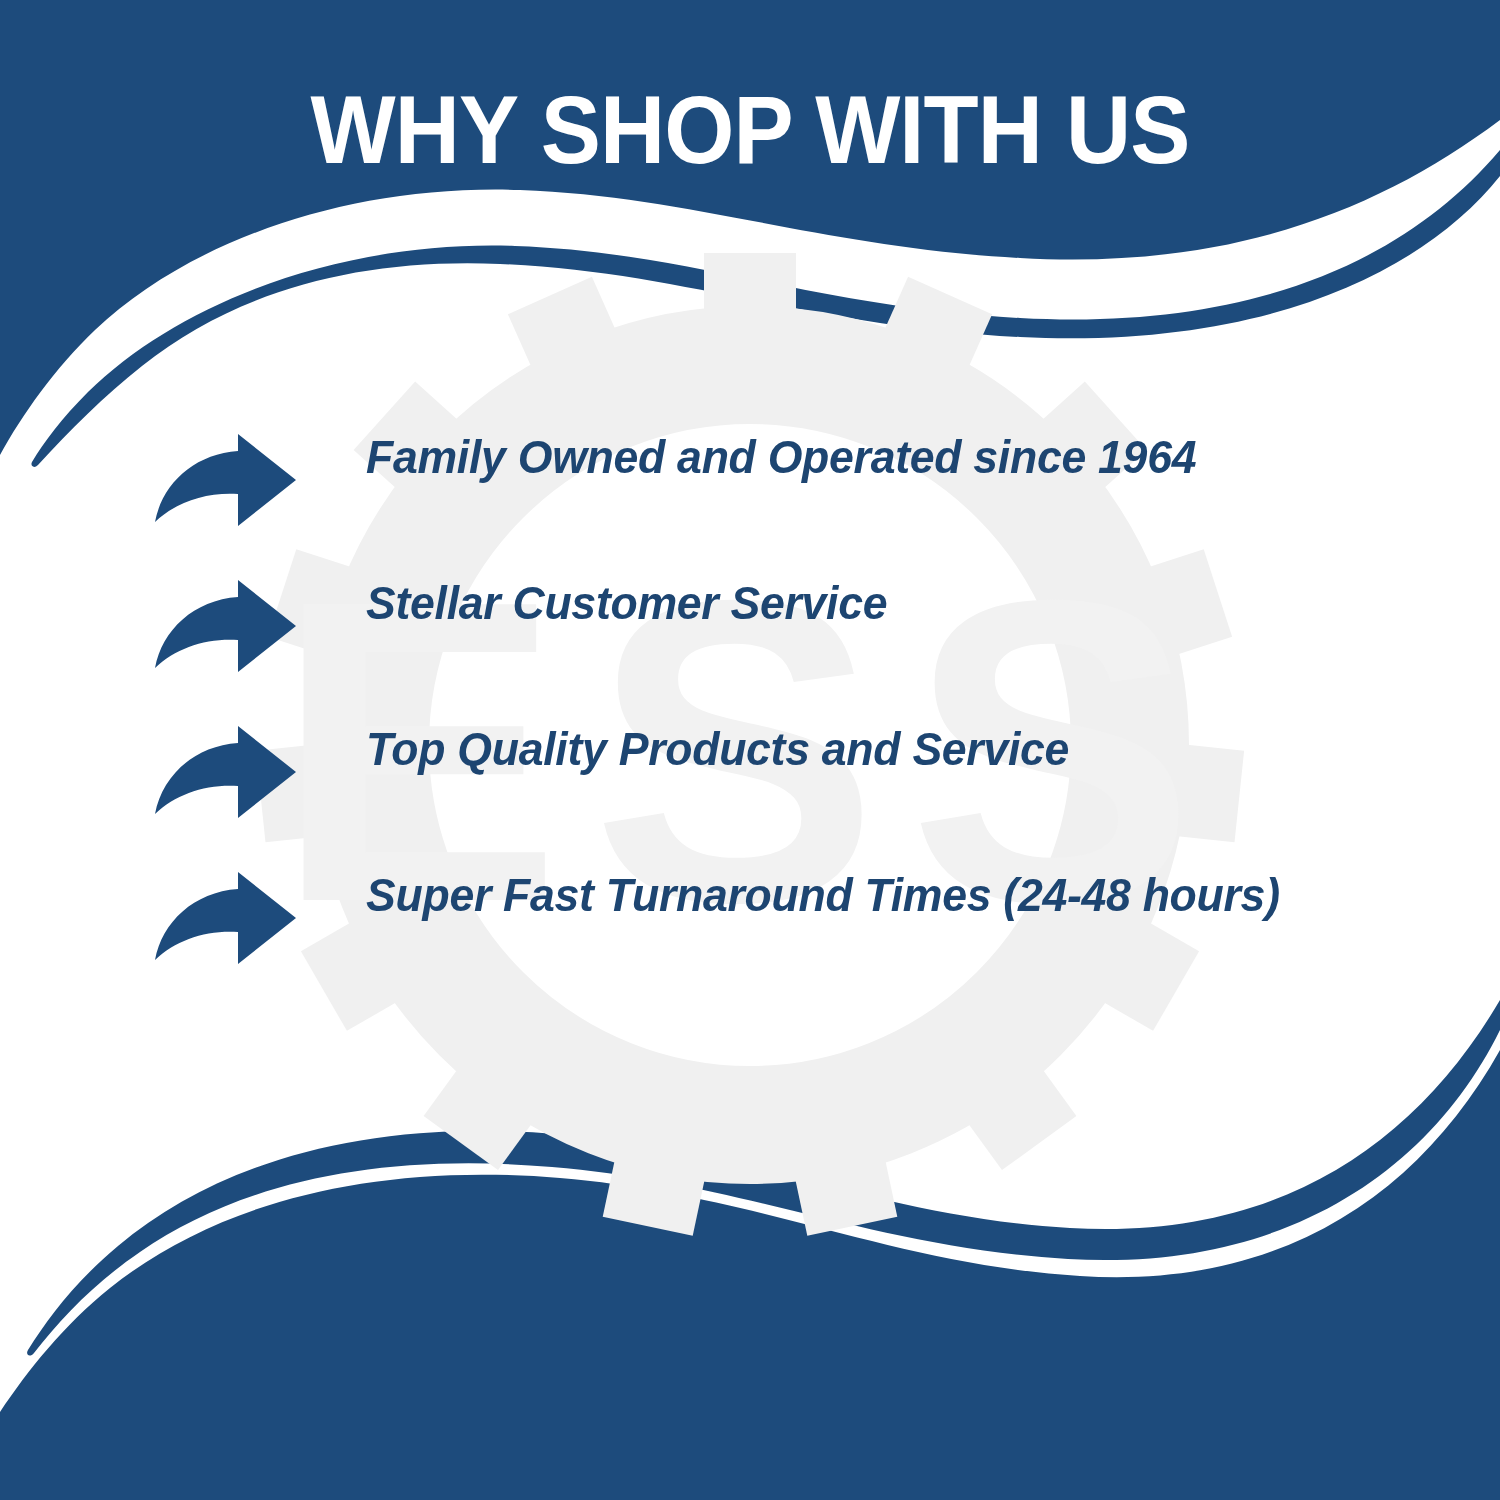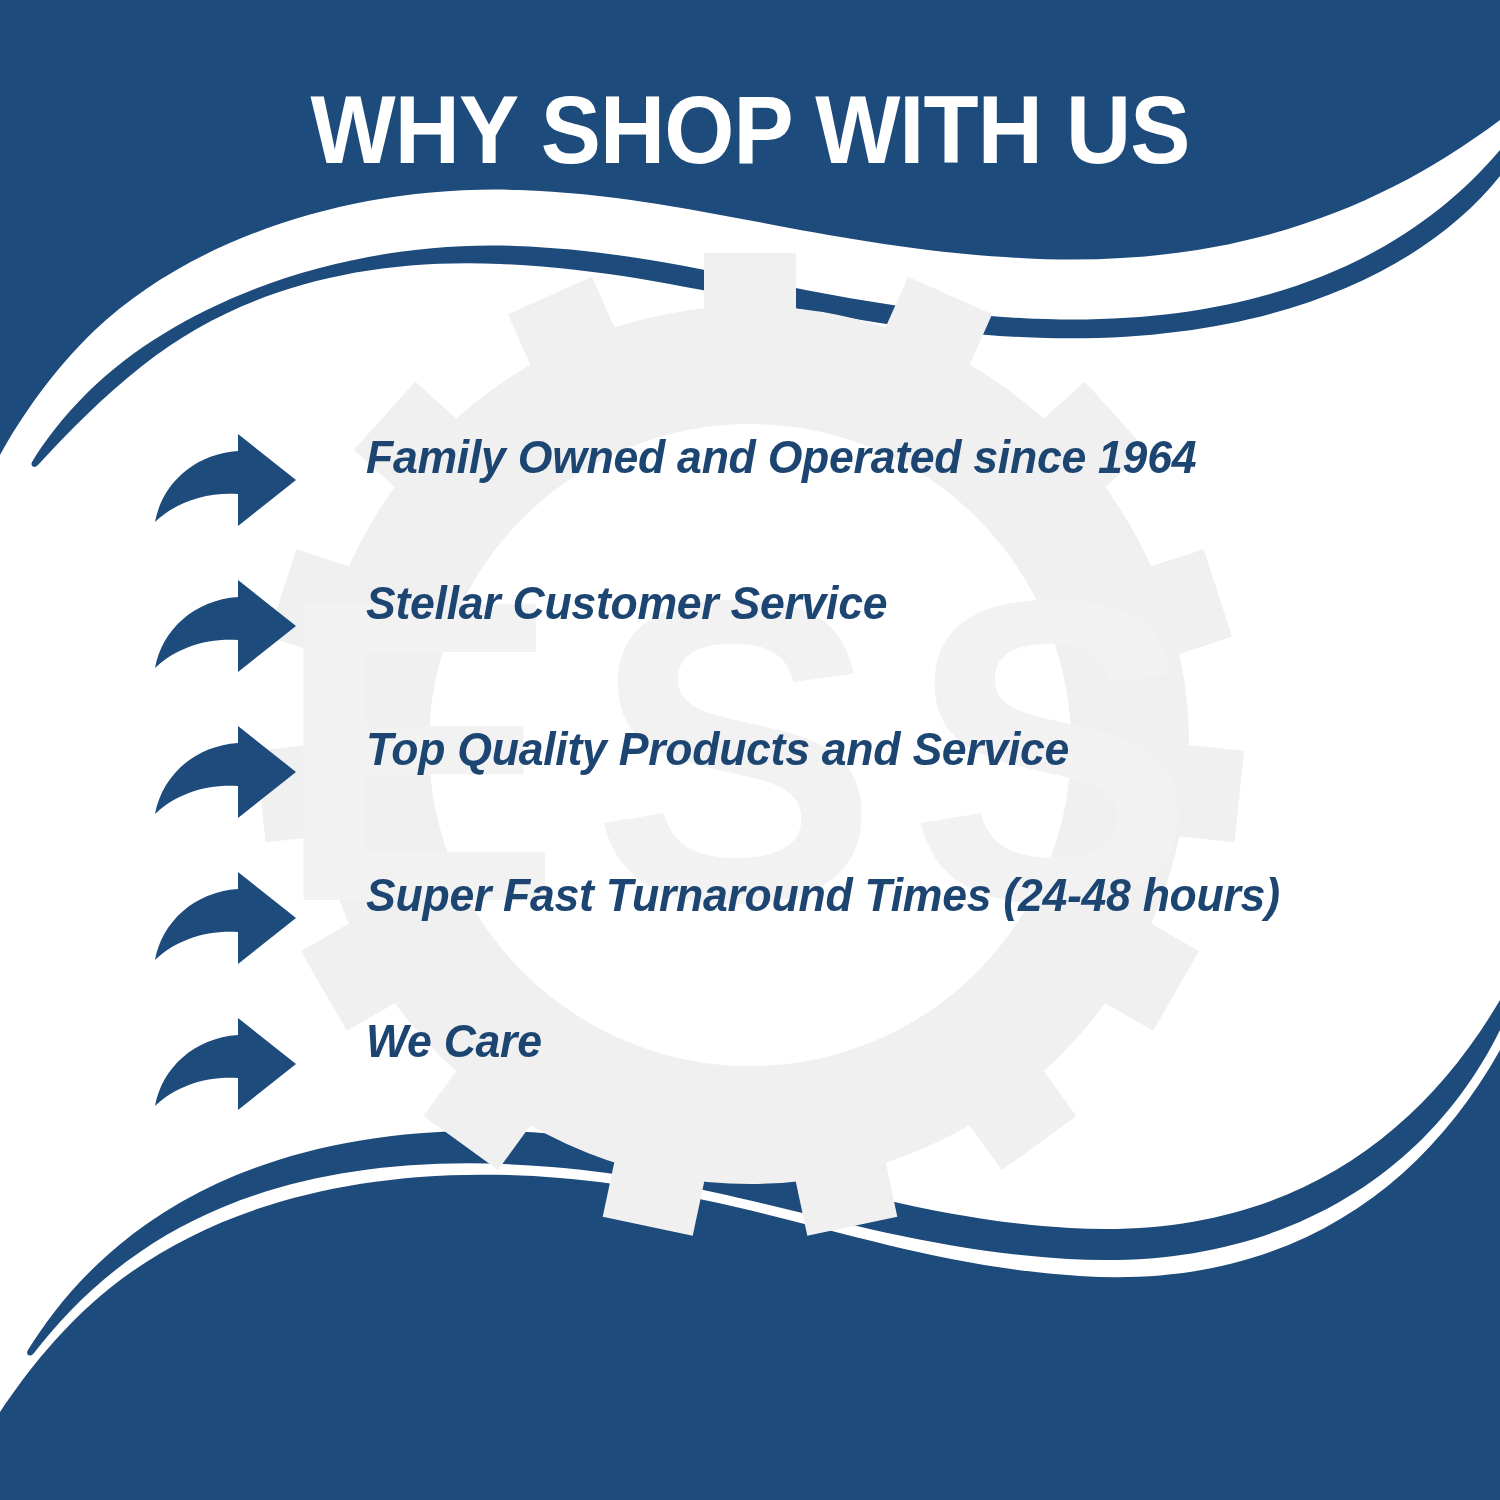--- a/index.html
+++ b/index.html
@@ -186,25 +186,16 @@
       <div class="row">
         <span class="arrow-wrap">
           <svg width="150" height="96" viewBox="0 0 150 96" xmlns="http://www.w3.org/2000/svg">
             <path fill="#1d4b7c" d="M5,90 C12,52 44,22 88,19 L88,2 L146,48 L88,94 L88,62
                      C56,60 26,70 5,90 Z"></path>
           </svg>
         </span>
         <span class="row-label">Super Fast Turnaround Times (24-48 hours)</span>
       </div>
 
-      <div class="row">
-        <span class="arrow-wrap">
-          <svg width="150" height="96" viewBox="0 0 150 96" xmlns="http://www.w3.org/2000/svg">
-            <path fill="#1d4b7c" d="M5,90 C12,52 44,22 88,19 L88,2 L146,48 L88,94 L88,62
-                     C56,60 26,70 5,90 Z"></path>
-          </svg>
-        </span>
-        <span class="row-label">We Care</span>
-      </div>
 
     </div>
   </div>
 </div>
 
 </body></html>

